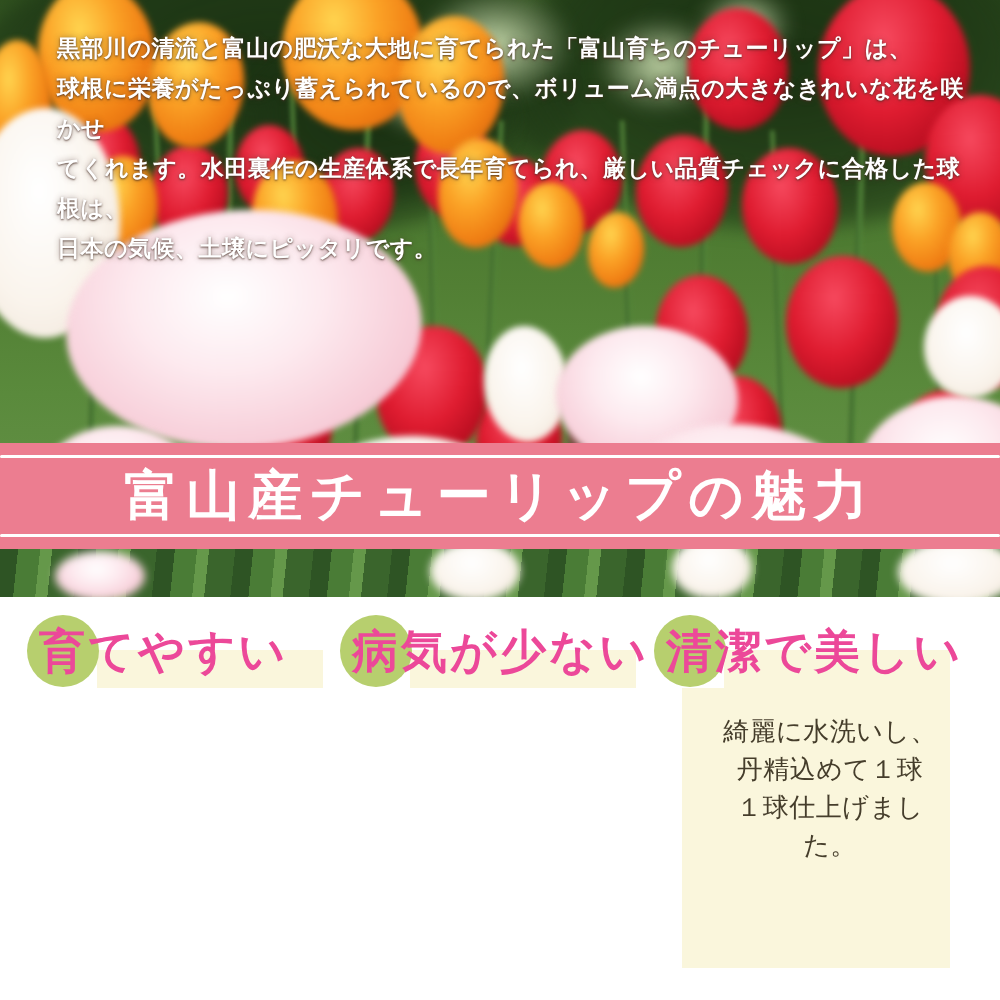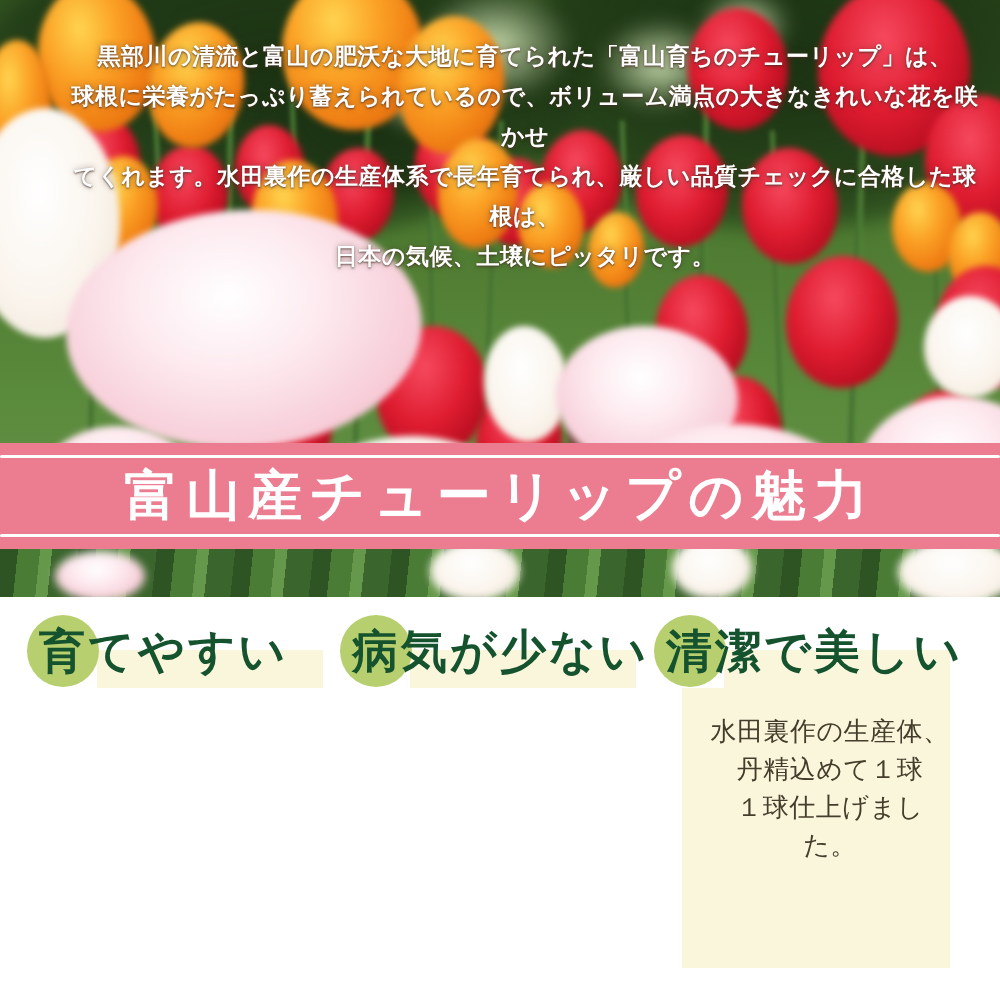--- a/index.html
+++ b/index.html
@@ -26,25 +26,24 @@
   .fl-d{background:radial-gradient(ellipse at 46% 32%,#9a6156 0%,#6d4038 70%,#56312b 100%);}
   .fl-l{background:radial-gradient(ellipse at 50% 40%,rgba(128,172,88,.9) 0%,rgba(106,154,74,.55) 60%,rgba(106,154,74,0) 100%);filter:blur(6px);}
 
   .stem-strip{
     position:absolute;left:0;top:549px;width:1000px;height:48px;
     background:repeating-linear-gradient(96deg,#2e5424 0 18px,#4a7c36 18px 40px,#65984a 40px 52px,#3a652c 52px 78px);
   }
   .stem-strip .fl{filter:blur(4px);}
 
   .photo-caption{
-    position:absolute;left:57px;top:28px;width:920px;margin:8px;
+    position:absolute;left:57px;top:28px;width:920px;margin:0;
     font-size:23px;line-height:40px;font-weight:bold;color:#ffffff;
     white-space:pre-line;letter-spacing:0.5px;
     text-shadow:0 1px 2px rgba(70,45,35,.8),0 0 6px rgba(70,45,35,.45);
-    text-align:center;
   }
 
   
   .banner{
     position:absolute;left:0;top:443px;width:1000px;height:106px;
     background:#ec7d90;display:flex;align-items:center;justify-content:center;
   }
   .banner-line{position:absolute;left:0;width:100%;height:3px;background:#ffffff;border-radius:2px;}
   .banner-line.top{top:12px;}
   .banner-line.bottom{bottom:12px;}
@@ -53,21 +52,21 @@
     white-space:nowrap;
   }
 
   
   .features{position:absolute;left:0;top:597px;width:1000px;height:403px;background:#ffffff;}
   .feature{position:absolute;top:18px;width:330px;height:375px;}
   .feature .title-strip{position:absolute;left:70px;top:35px;width:226px;height:38px;background:#faf6dc;z-index:1;}
   .feature .accent-circle{position:absolute;left:0;top:0;width:72px;height:72px;border-radius:50%;background:#b7cf6e;z-index:2;}
   .feature .feature-title{
     position:absolute;left:12px;top:12px;margin:0;z-index:3;
-    font-size:46px;line-height:48px;font-weight:bold;color:#14532d;letter-spacing:3px;white-space:nowrap;
+    font-size:46px;line-height:48px;font-weight:bold;color:#ec4899;letter-spacing:3px;white-space:nowrap;
   }
   .feature .feature-box{position:absolute;left:28px;top:73px;width:268px;height:280px;background:#faf6dc;z-index:1;}
   .feature .feature-body{
     margin:0;padding:24px 0 0 28px;
     font-size:26px;line-height:38px;color:#453d2b;letter-spacing:0.5px;white-space:pre-line;
   }
   .feature.col1{left:27px;}
   .feature.col2{left:340px;}
   .feature.col3{left:654px;text-align:center;}
 </style>
@@ -178,19 +177,19 @@
       <div class="title-strip"></div>
       <div class="accent-circle"></div>
       <h2 class="feature-title">病気が少ない</h2>
     </section>
 
     <section class="feature col3">
       <div class="title-strip"></div>
       <div class="accent-circle"></div>
       <h2 class="feature-title">清潔で美しい</h2>
       <div class="feature-box">
-        <p class="feature-body">水田裏作の生産体、
+        <p class="feature-body">綺麗に水洗いし、
 丹精込めて１球
 １球仕上げました。</p>
       </div>
     </section>
   </div>
 </div>
 
 </body></html>

